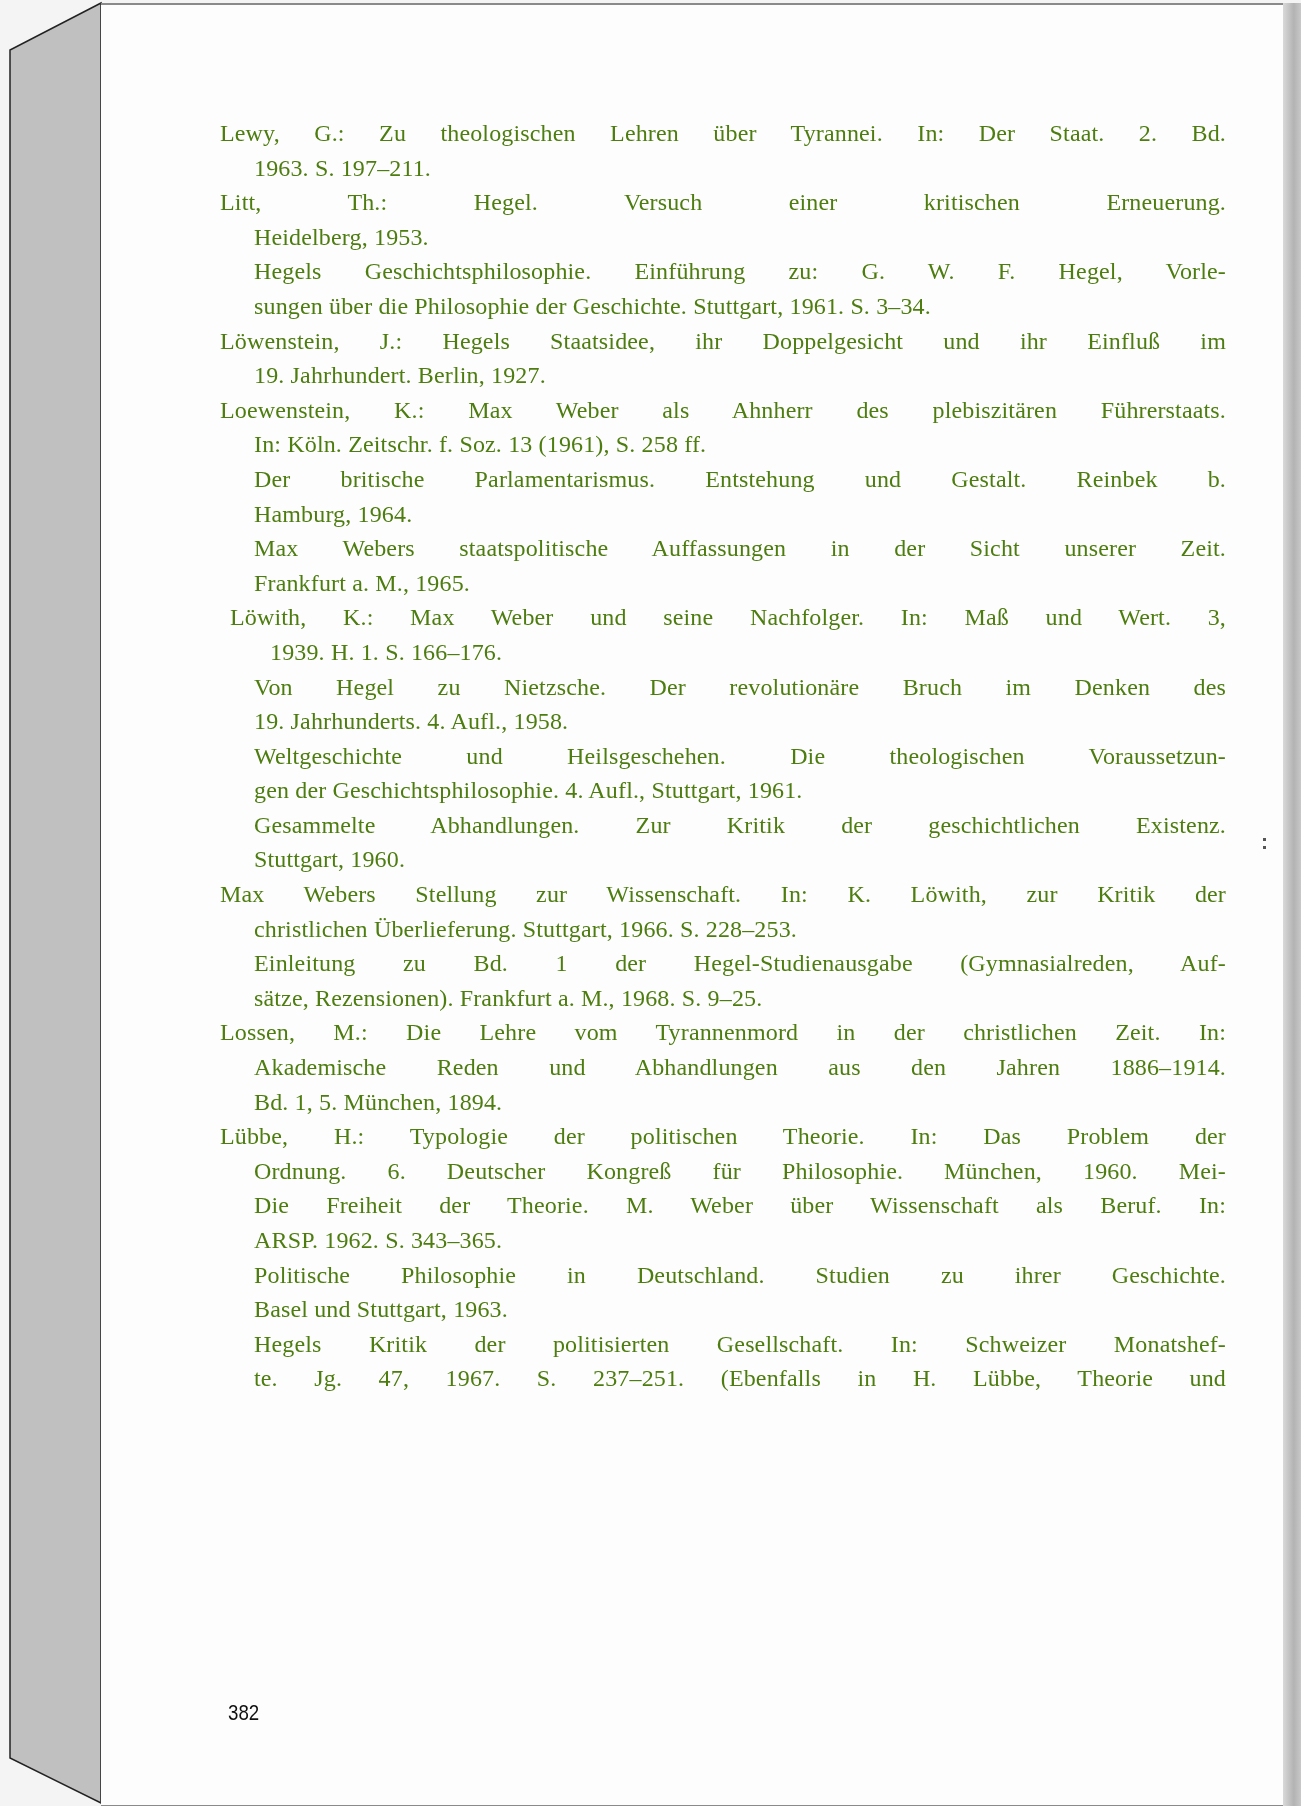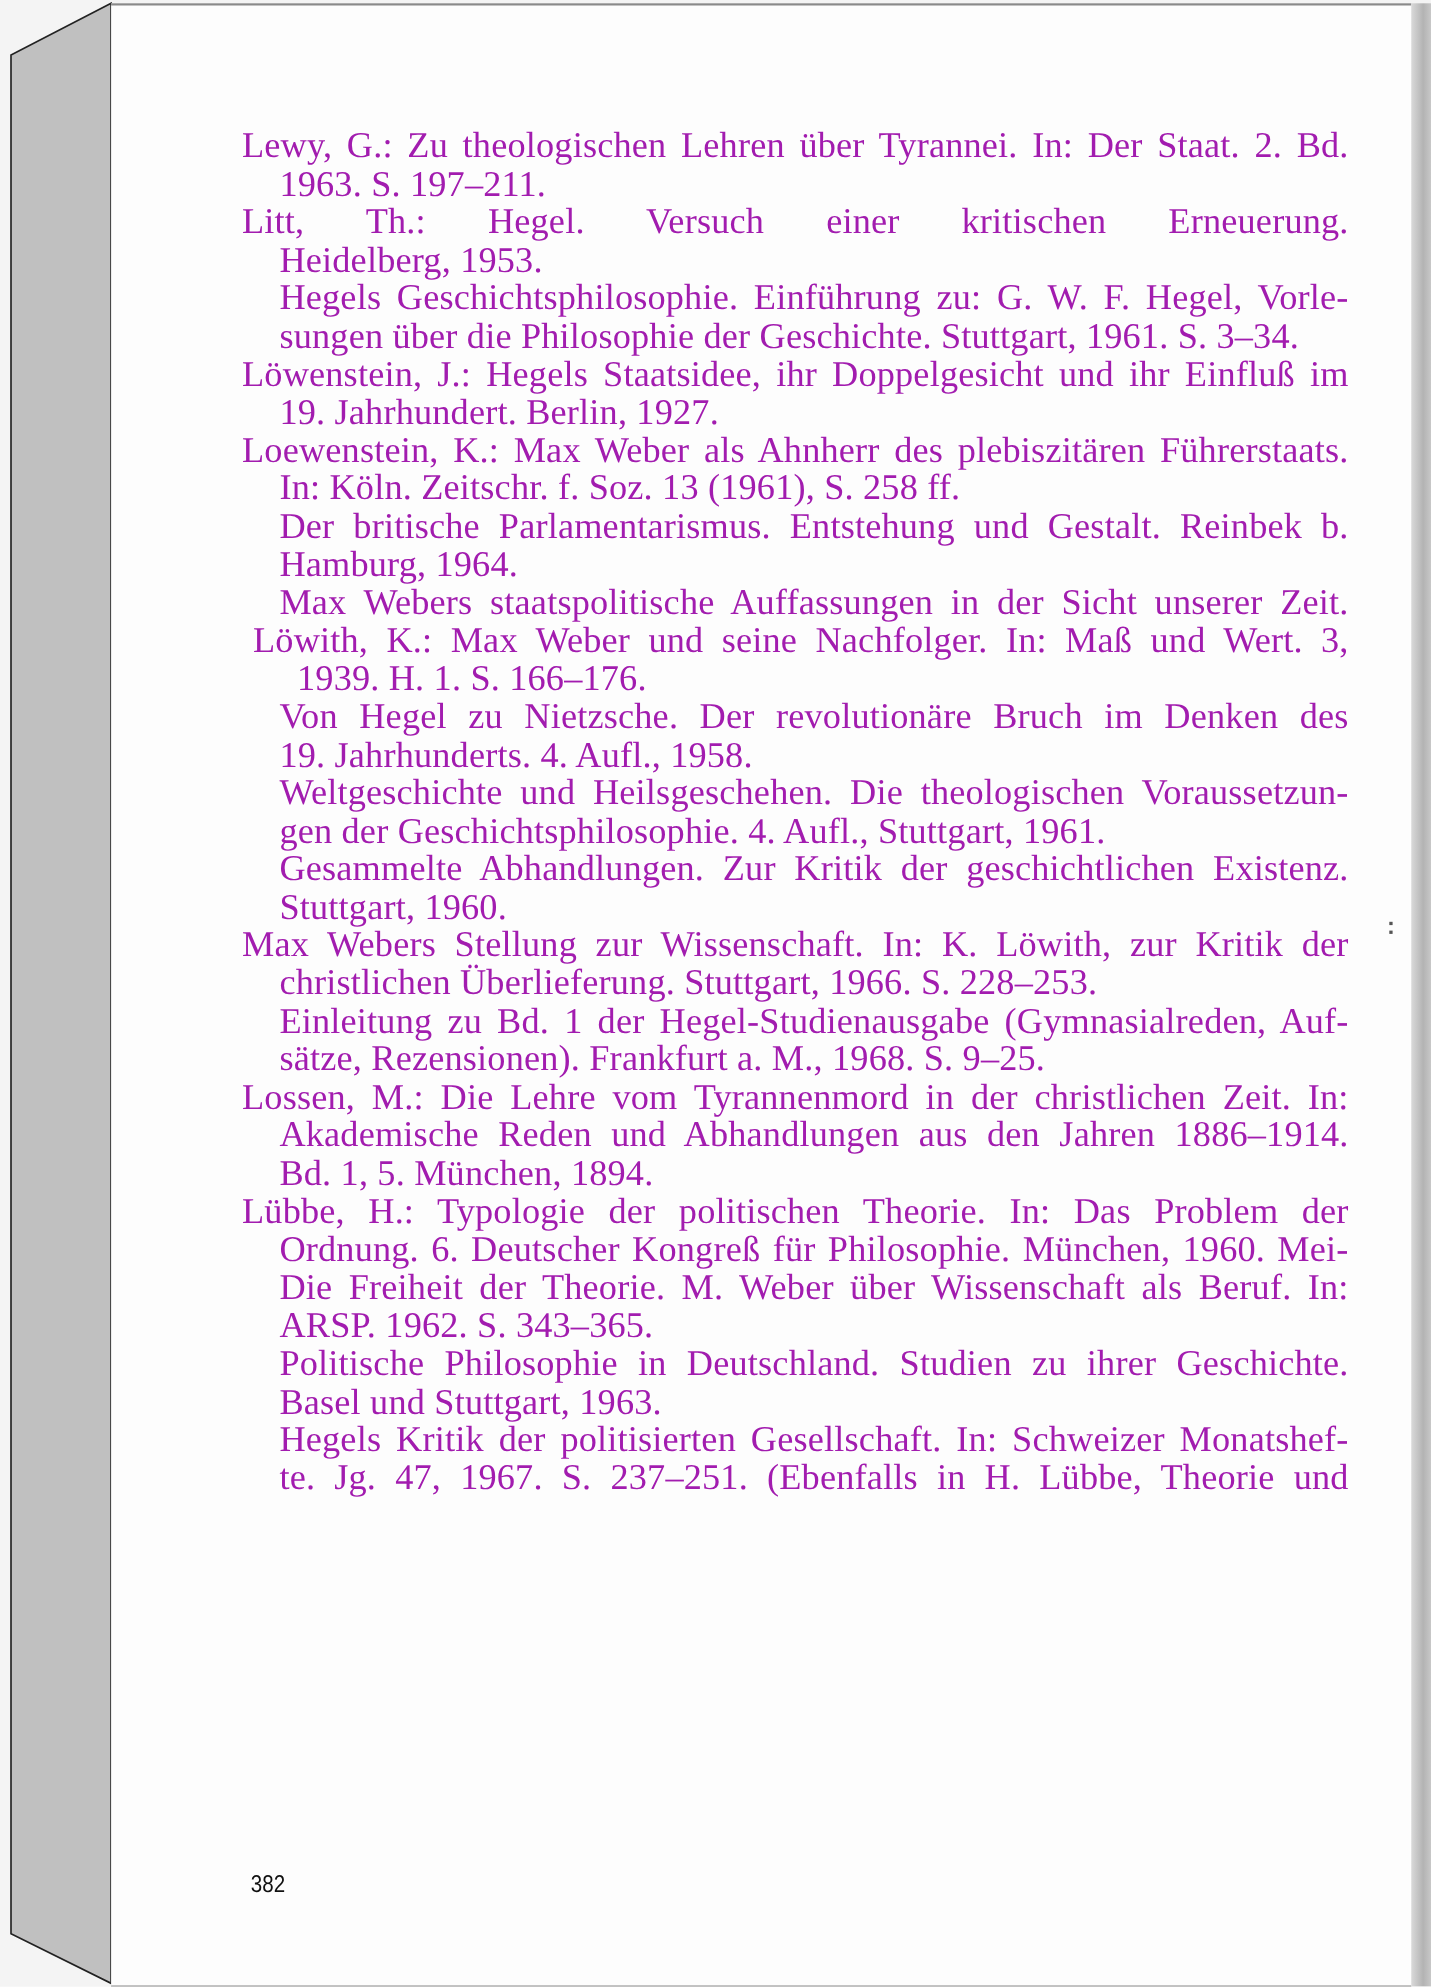--- a/index.html
+++ b/index.html
@@ -16,21 +16,21 @@
     border-top: 2px solid #8a8a8a;
     border-bottom: 3px solid #8a8a8a;
   }
   .page-edge {
     position: absolute; left: 1283px; top: 3px; width: 18px; height: 1803px;
     background: linear-gradient(to right, #d9d9d9 0%, #b3b3b3 60%, #c8c8c8 100%);
   }
   .text-block {
     position: absolute; left: 220px; top: 116px; width: 1006px;
     font-family: "Liberation Serif", "DejaVu Serif", serif;
-    font-size: 33px; line-height: 34.6px; color: #a21caf;
+    font-size: 24px; line-height: 34.6px; color: #4d7c0f;
     letter-spacing: 0.15px;
   }
   .entry { margin: 0; padding-left: 34px; text-indent: -34px; text-align: justify; }
   .entry.sub { padding-left: 34px; text-indent: 0; }
   .line { display: block; white-space: nowrap; }
   .line.just { text-align: justify; text-align-last: justify; white-space: normal; }
   .page-number {
     position: absolute; left: 228px; top: 1700px;
     font-family: "Liberation Sans", "DejaVu Sans", sans-serif;
     font-size: 22px; color: #111; transform: scaleX(0.85); transform-origin: left;
@@ -69,20 +69,21 @@
       <div class="entry" style="padding-left: 0px; text-indent: 0px;">
         <span class="line just" style="margin-left: 0px; padding-left: 0px;">Loewenstein, K.: Max Weber als Ahnherr des plebiszitären Führerstaats.</span>
         <span class="line" style="padding-left: 0px; text-indent: 0px; margin-left: 34px;">In: Köln. Zeitschr. f. Soz. 13 (1961), S. 258 ff.</span>
       </div>
       <div class="entry sub" style="padding-left: 0px; text-indent: 0px;">
         <span class="line just" style="margin-left: 34px;">Der britische Parlamentarismus. Entstehung und Gestalt. Reinbek b.</span>
         <span class="line" style="margin-left: 34px;">Hamburg, 1964.</span>
       </div>
       <div class="entry sub" style="padding-left: 0px; text-indent: 0px;">
         <span class="line just" style="margin-left: 34px;">Max Webers staatspolitische Auffassungen in der Sicht unserer Zeit.</span>
+        <span class="line" style="margin-left: 34px;">Frankfurt a. M., 1965.</span>
       </div>
       <div class="entry" style="padding-left: 0px; text-indent: 0px;">
         <span class="line just" style="margin-left: 10px; padding-left: 0px;">Löwith, K.: Max Weber und seine Nachfolger. In: Maß und Wert. 3,</span>
         <span class="line" style="padding-left: 0px; text-indent: 0px; margin-left: 50px;">1939. H. 1. S. 166–176.</span>
       </div>
       <div class="entry sub" style="padding-left: 0px; text-indent: 0px;">
         <span class="line just" style="margin-left: 34px;">Von Hegel zu Nietzsche. Der revolutionäre Bruch im Denken des</span>
         <span class="line" style="margin-left: 34px;">19. Jahrhunderts. 4. Aufl., 1958.</span>
       </div>
       <div class="entry sub" style="padding-left: 0px; text-indent: 0px;">

